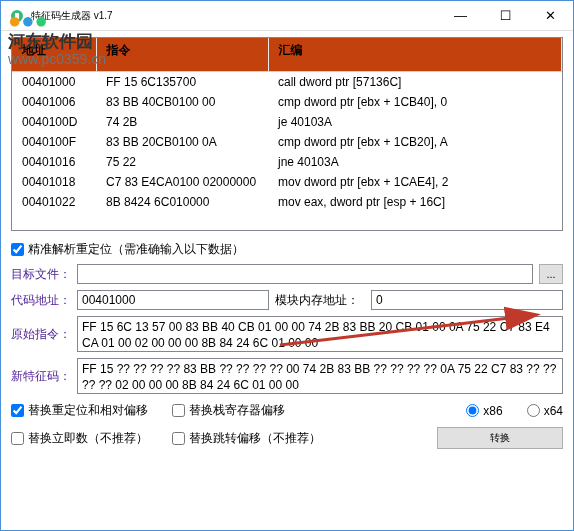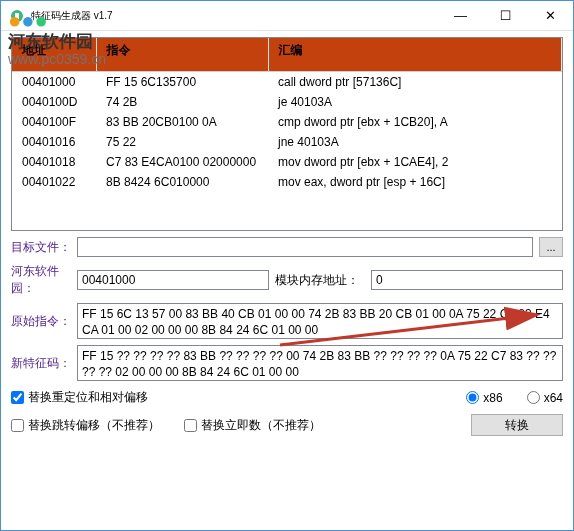--- a/index.html
+++ b/index.html
@@ -26,21 +26,21 @@
 .row-group input[type=text] { height: 20px; }
 .row-group .grow { flex: 1; }
 .row-group .half { flex: 1; }
 textarea { resize: none; height: 36px; line-height: 16px; word-break: break-all; }
 .btn-browse { width: 24px; height: 20px; border: 1px solid #adadad; background: #e1e1e1; display: flex; align-items: center; justify-content: center; font-size: 11px; }
 .checks-row { display: flex; align-items: center; gap: 24px; padding-top: 2px; }
 .chk { display: flex; align-items: center; gap: 4px; color: #000; font-size: 12px; }
 .chk input[type=checkbox]{ width:13px; height:13px; }
 .chk input[type=radio]{ width:13px; height:13px; }
 .spacer { flex: 1; }
-.convert-btn { width: 92px; height: 22px; border: 1px solid #adadad; background: #e1e1e1; font-size: 12px; }
+.convert-btn { width: 126px; height: 22px; border: 1px solid #adadad; background: #e1e1e1; font-size: 10px; }
 .arrow { position: absolute; top: 235px; left: 270px; z-index: 50; pointer-events:none; }
 .thdr th:nth-child(1){width:84px} .thdr th:nth-child(2){width:172px}
 .mid-lbl { width: 90px; flex-shrink:0; }
 </style>
 </head>
 <body>
 
 <div class="window">
   <div class="titlebar">
     <svg class="titlebar-icon" viewBox="0 0 16 16">
@@ -65,20 +65,25 @@
           <th>汇编</th>
         </tr>
           </thead>
         <tbody id="tbody">
             <tr>
               <td>00401000</td>
               <td>FF 15 6C135700</td>
               <td>call dword ptr [57136C]</td>
             </tr>
             <tr>
+              <td>00401006</td>
+              <td>83 BB 40CB0100 00</td>
+              <td>cmp dword ptr [ebx + 1CB40], 0</td>
+            </tr>
+            <tr>
               <td>0040100D</td>
               <td>74 2B</td>
               <td>je 40103A</td>
             </tr>
             <tr>
               <td>0040100F</td>
               <td>83 BB 20CB0100 0A</td>
               <td>cmp dword ptr [ebx + 1CB20], A</td>
             </tr>
             <tr>
@@ -93,68 +98,78 @@
             </tr>
             <tr>
               <td>00401022</td>
               <td>8B 8424 6C010000</td>
               <td>mov eax, dword ptr [esp + 16C]</td>
             </tr>
           </tbody>
       </table>
     </div>
 
+    <div class="row-group" style="margin-top:4px">
+      <label class="chk">
+        <input type="checkbox" checked="" style="">
+        <span>精准解析重定位（需准确输入以下数据）</span>
+      </label>
+    </div>
 
     <div class="row-group">
       <label class="fld">目标文件：</label>
       <input type="text" class="grow" value="" style="">
       <div class="btn-browse">...</div>
     </div>
 
     <div class="row-group">
-      <label class="fld">河东软件园：</label>
+      <label class="fld">代码地址：</label>
       <input type="text" class="half" value="00401000" style="">
       <label class="mid-lbl">模块内存地址：</label>
       <input type="text" class="half" value="0" style="">
     </div>
 
     <div class="row-group">
       <label class="fld">原始指令：</label>
       <textarea class="grow" id="ta1" style="">FF 15 6C 13 57 00 83 BB 40 CB 01 00 00 74 2B 83 BB 20 CB 01 00 0A 75 22 C7 83 E4 CA 01 00 02 00 00 00 8B 84 24 6C 01 00 00</textarea>
     </div>
 
     <div class="row-group">
       <label class="fld">新特征码：</label>
       <textarea class="grow" id="ta2" style="">FF 15 ?? ?? ?? ?? 83 BB ?? ?? ?? ?? 00 74 2B 83 BB ?? ?? ?? ?? 0A 75 22 C7 83 ?? ?? ?? ?? 02 00 00 00 8B 84 24 6C 01 00 00</textarea>
     </div>
 
     <div class="checks-row">
       <label class="chk">
           <input type="checkbox" checked="" style="">
           <span>替换重定位和相对偏移</span>
         </label>
+      <label class="chk">
+          <input type="checkbox" style="">
+          <span>替换栈寄存器偏移</span>
+        </label>
       <div class="spacer"></div>
       <label class="chk">
           <input type="radio" name="arch" checked="" style="">
           <span>x86</span>
         </label>
       <label class="chk">
           <input type="radio" name="arch" style="">
           <span>x64</span>
         </label>
     </div>
 
     <div class="checks-row">
       <label class="chk">
           <input type="checkbox" style="">
-          <span>替换跳转偏移（不推荐）</span>
+          <span>替换立即数（不推荐）</span>
         </label>
       <label class="chk">
           <input type="checkbox" style="">
-          <span>替换立即数（不推荐）</span>
+          <span>替换跳转偏移（不推荐）</span>
         </label>
       <div class="spacer"></div>
       <button class="convert-btn">转换</button>
     </div>
   </div>
 </div>
 
 <div class="watermark">
   <div class="logo"><span>●</span><span>●</span><span>●</span></div>
   <div class="site">河东软件园</div>

